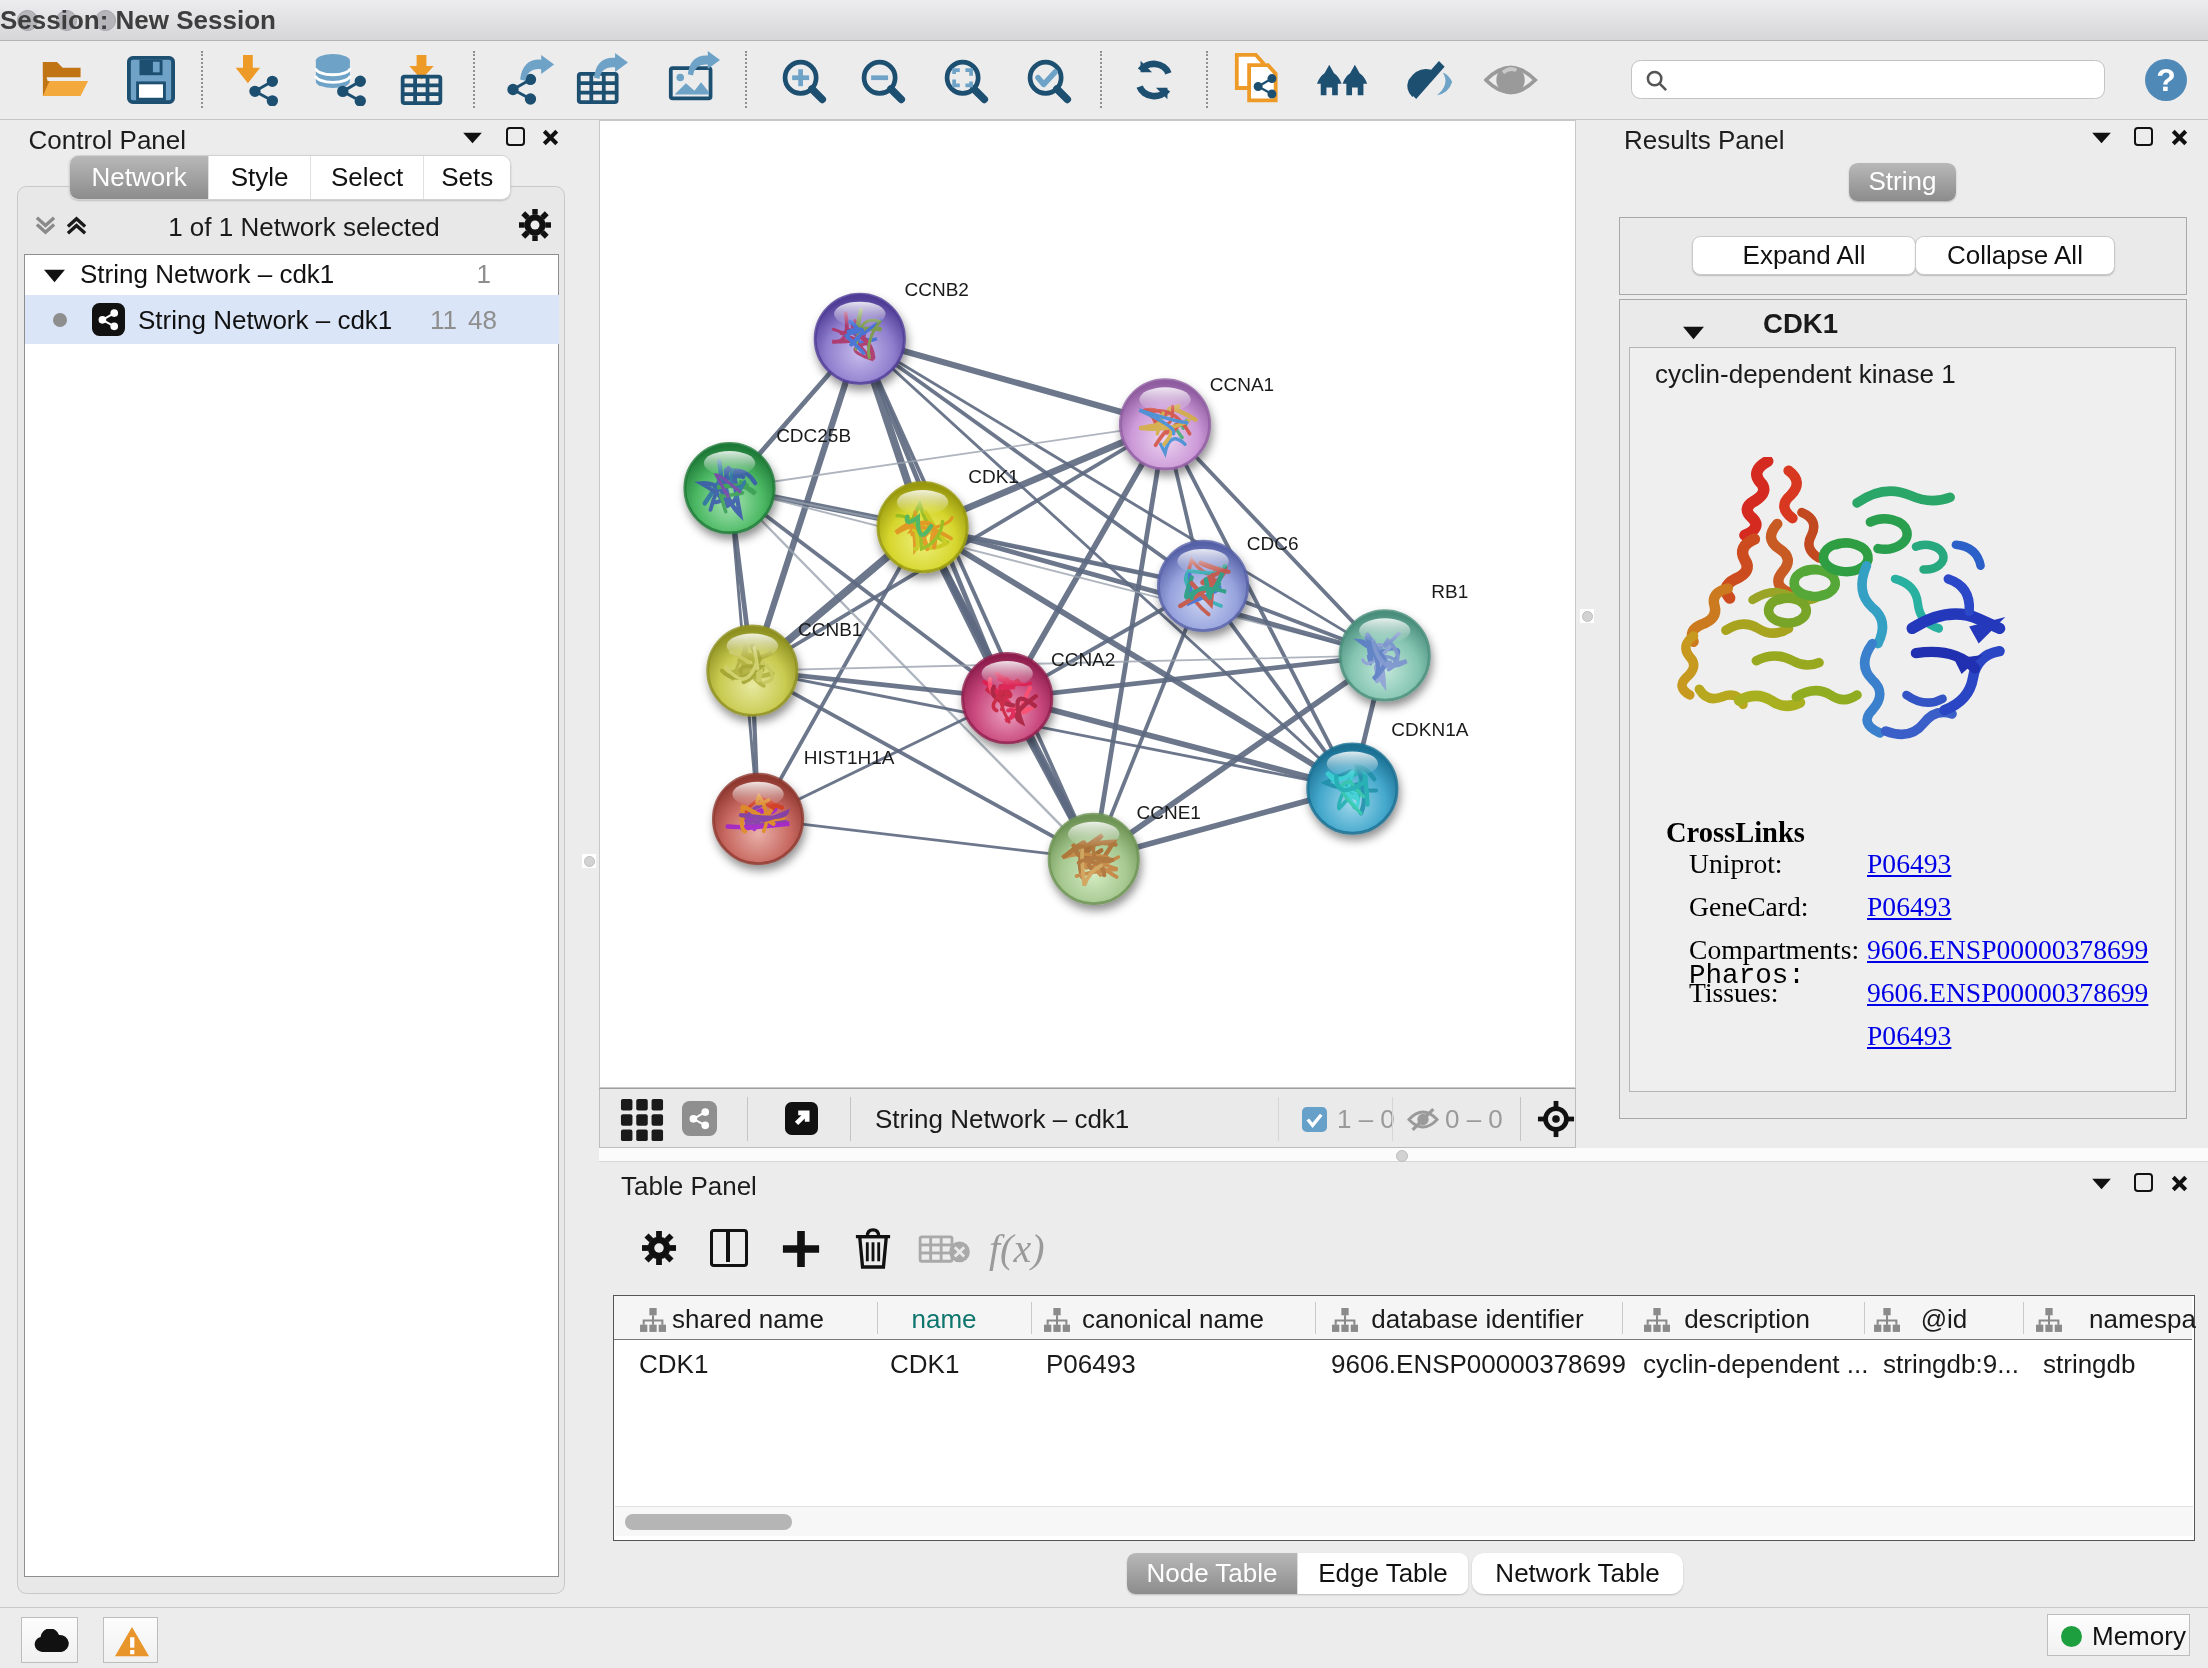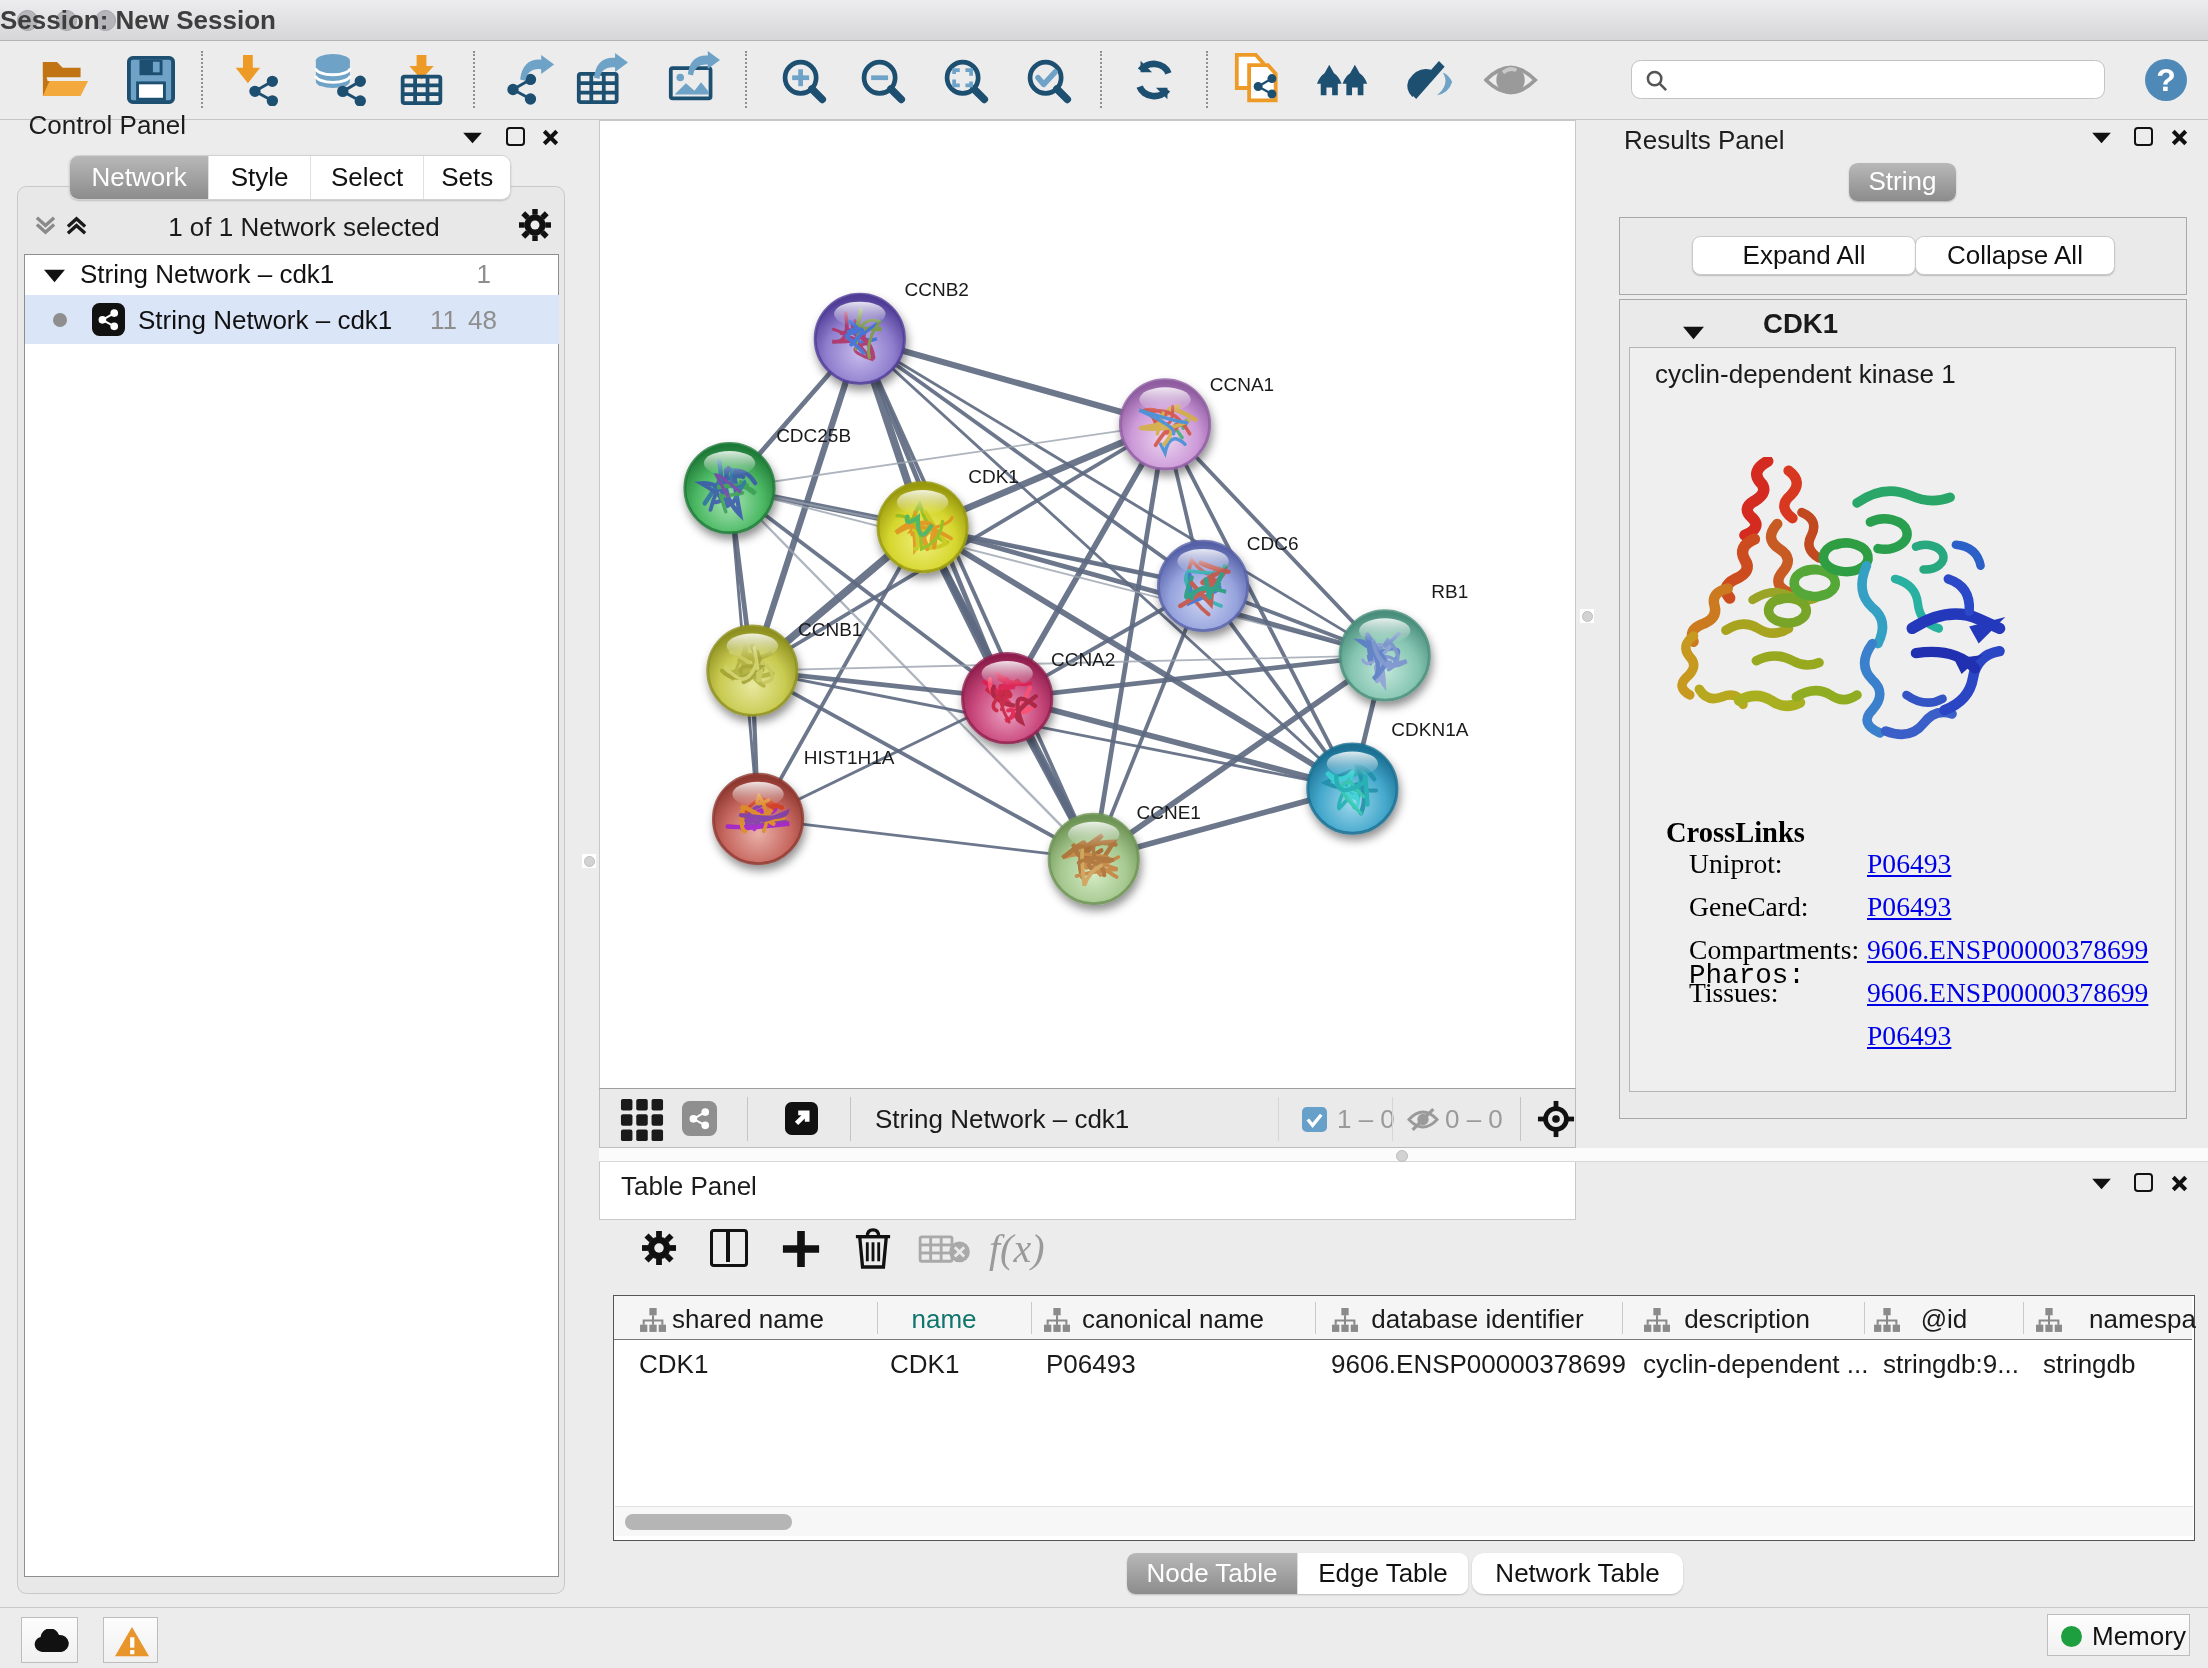--- a/index.html
+++ b/index.html
@@ -168,21 +168,21 @@
     <div style="position:absolute;left:745px;top:51px;height:57px;border-left:2.9px dotted #8f8f8f"></div>
     <div style="position:absolute;left:1100px;top:51px;height:57px;border-left:2.9px dotted #8f8f8f"></div>
     <div style="position:absolute;left:1206px;top:51px;height:57px;border-left:2.9px dotted #8f8f8f"></div>
     <div style="position:absolute;left:1631px;top:60px;width:474px;height:39px;background:#fff;border:1.9px solid #c3c3c3;border-radius:9.5px"></div>
     <svg style="position:absolute;left:1645px;top:69px" width="25" height="25" viewBox="0 0 26 26">
       <circle cx="10" cy="10" r="7" fill="none" stroke="#555" stroke-width="2.6"></circle>
       <line x1="15" y1="15" x2="22" y2="22" stroke="#555" stroke-width="2.6"></line>
     </svg>
     <div style="position:absolute;left:2145px;top:59px;width:42px;height:42px;border-radius:50%;background:#4f89b7;color:#fff;font-weight:bold;font-size:32px;text-align:center;line-height:42px">?</div>
   </div>
-<div class="abs" style="left:28.5px;top:110px;font-size:26px;color:#1c1c1c">Control Panel</div>
+<div class="abs" style="left:28.5px;top:125px;font-size:26px;color:#1c1c1c">Control Panel</div>
 <svg style="position:absolute;left:461px;top:130px" width="23" height="15" viewBox="0 0 24 16">
     <path d="M2 3 h20 l-10 11 z" fill="#111"></path>
   </svg>
 <div style="position:absolute;left:506px;top:127px;width:19px;height:19px;border:2.9px solid #111;border-radius:3.8px"></div>
 <svg style="position:absolute;left:539px;top:126px" width="23" height="23" viewBox="0 0 24 24">
     <path d="M4 7 L7 4 L12 9 L17 4 L20 7 L15 12 L20 17 L17 20 L12 15 L7 20 L4 17 L9 12 z" fill="#111"></path>
   </svg>
 <div class="abs" style="left:17px;top:186px;width:548px;height:1408px;background:#e9e8e9;border:1px solid #c9c8c9;border-radius:9.5px"></div>
 <div class="abs" style="left:69px;top:155px;width:442px;height:45px;display:flex;border-radius:9.5px;overflow:hidden;border:1px solid #d2d2d2;box-shadow:0 1px 1.9px rgba(0,0,0,0.18)">
     <div class="seg" style="width:139px;background:linear-gradient(#b9b8b9,#8d8c8d);color:#fff;font-size:26px;line-height:43px">Network</div>
@@ -231,21 +231,21 @@
           <circle cx="23.58" cy="10.66" r="3.04"></circle>
           <circle cx="11.04" cy="17.880000000000003" r="3.04"></circle>
           <circle cx="23.58" cy="24.72" r="3.04"></circle>
         </g>
       </svg>
       <div style="position:absolute;left:113px;top:9.5px;font-size:26px">String Network – cdk1</div>
       <div style="position:absolute;left:371px;top:9.5px;width:61px;text-align:right;font-size:26px;color:#8e8e8e">11</div>
       <div style="position:absolute;left:411px;top:9.5px;width:61px;text-align:right;font-size:26px;color:#8e8e8e">48</div>
     </div>
   </div>
-<div class="abs" style="left:599px;top:120px;width:977px;height:1100px;background:#fff;border:1px solid #c8c8c8"><svg width="977" height="968" viewBox="0 0 1027 1018">
+<div class="abs" style="left:599px;top:120px;width:977px;height:968px;background:#fff;border:1px solid #c8c8c8"><svg width="977" height="968" viewBox="0 0 1027 1018">
       <defs>
         <radialGradient id="gCCNB2" cx="50%" cy="66%" r="72%">
           <stop offset="0%" stop-color="#c7bcec"></stop>
           <stop offset="52%" stop-color="#907fce"></stop>
           <stop offset="86%" stop-color="#4f3c96"></stop>
           <stop offset="100%" stop-color="#4f3c96"></stop>
         </radialGradient>
         <radialGradient id="gCCNA1" cx="50%" cy="66%" r="72%">
           <stop offset="0%" stop-color="#ecd4f0"></stop>
           <stop offset="52%" stop-color="#cc9ad8"></stop>

